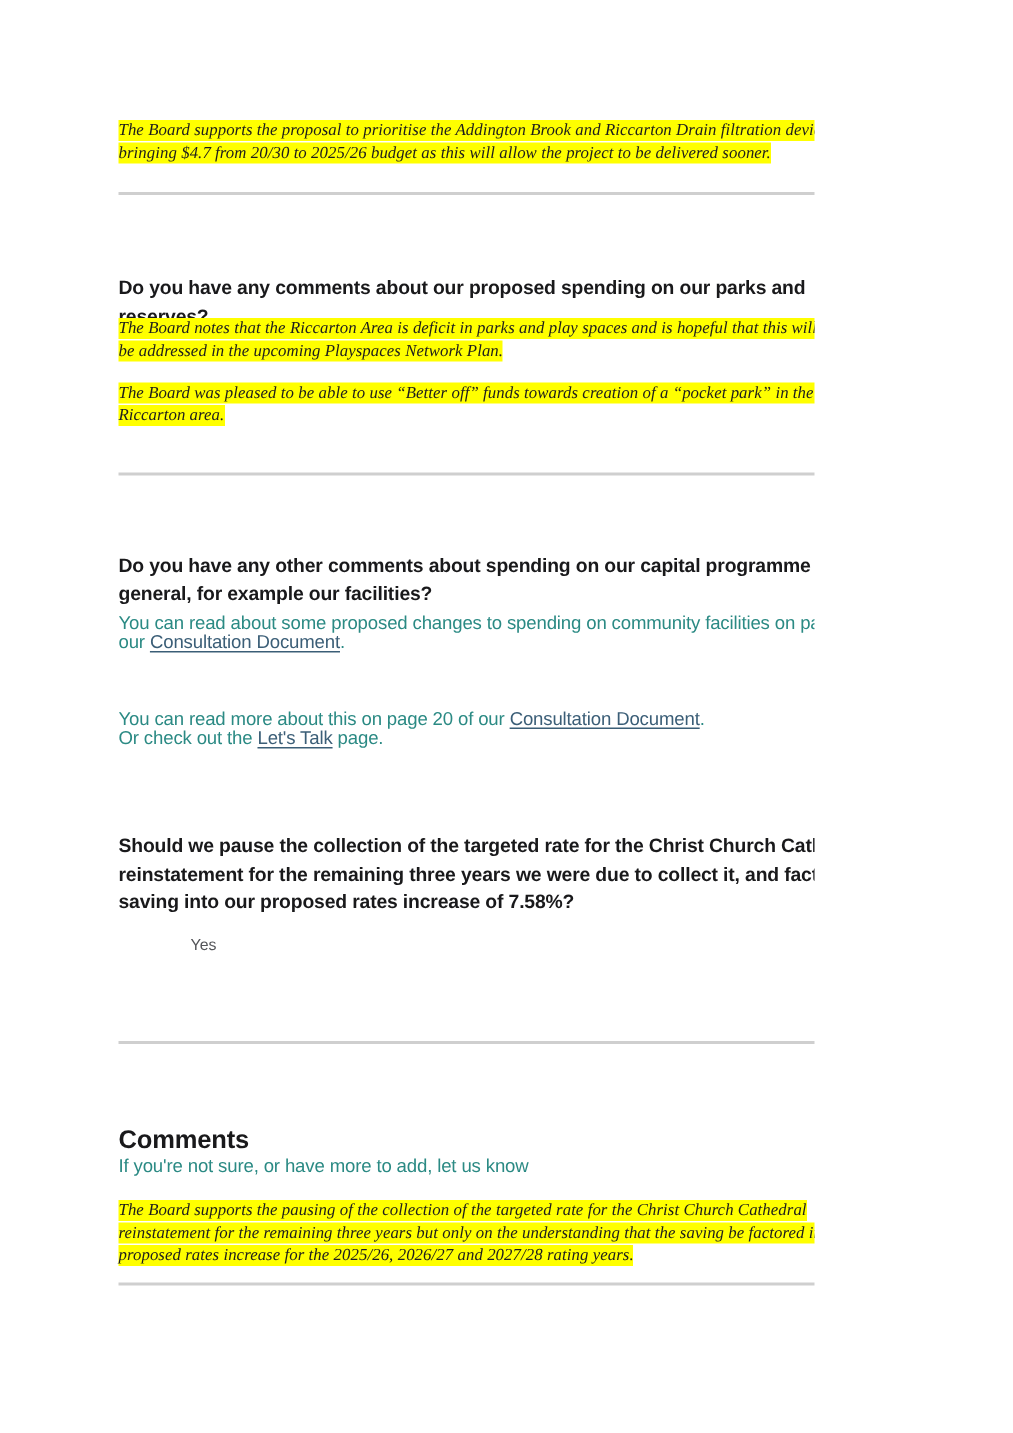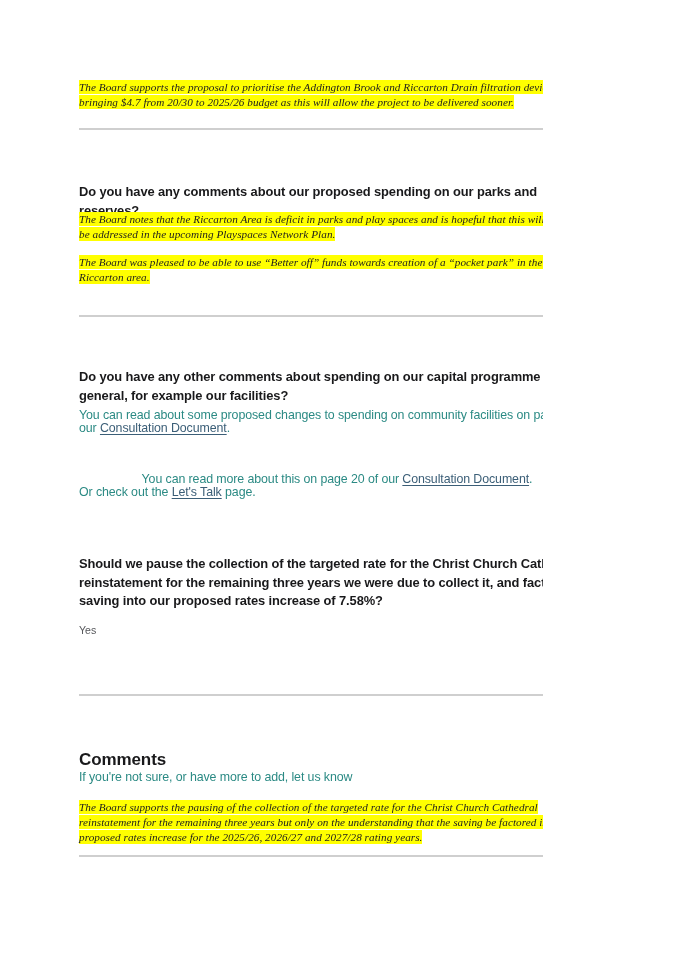--- a/index.html
+++ b/index.html
@@ -94,20 +94,21 @@
     color: #19191b;
     letter-spacing: -0.1px;
   }
 
   
   .option {
     font-family: "Liberation Sans", sans-serif;
     font-size: 10.6px;
     line-height: 14.6px;
     color: #55565a;
+    margin-left: 48px;
   }
 </style>
 </head>
 <body>
 
 <div class="page">
 
   <div class="content" style="top:80px;">
     <div class="response"><span class="hl">The Board supports the proposal to prioritise the Addington Brook and Riccarton Drain filtration devices by bringing $4.7 from 20/30 to 2025/26 budget as this will allow the project to be delivered sooner.</span></div>
   </div>
@@ -131,21 +132,21 @@
   <div class="content" style="top:315px;">
     <div class="divider"></div>
   </div>
 
   <div class="content" style="top:368px;">
     <div class="question">Do you have any other comments about spending on our capital programme in general, for example our facilities?</div>
     <div class="helper" style="margin-top:4px;"><span>You can read about some proposed changes to spending on community facilities on page 13 of our </span><a href="#" class="link">Consultation Document</a><span>.</span></div>
   </div>
 
   <div class="content" style="top:469px;">
-    <div class="helper" style="margin-top:4px;text-align:center;"><span>You can read more about this on page 20 of our </span><a href="#" class="link">Consultation Document</a><span>.</span></div>
+    <div class="helper" style="margin-top:4px;"><span>You can read more about this on page 20 of our </span><a href="#" class="link">Consultation Document</a><span>.</span></div>
     <div class="helper"><span>Or check out the </span><a href="#" class="link">Let's Talk</a><span> page.</span></div>
   </div>
 
   <div class="content" style="top:555px;">
     <div class="question">Should we pause the collection of the targeted rate for the Christ Church Cathedral reinstatement for the remaining three years we were due to collect it, and factor the saving into our proposed rates increase of 7.58%?</div>
   </div>
 
   <div class="content" style="top:623px;">
     <div class="option"><span>Yes</span></div>
   </div>

